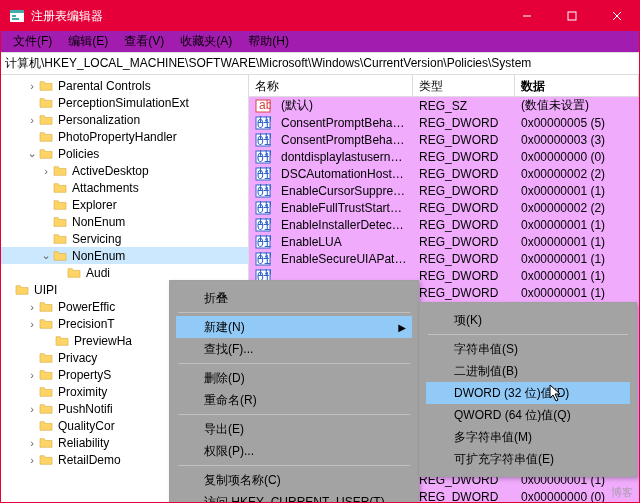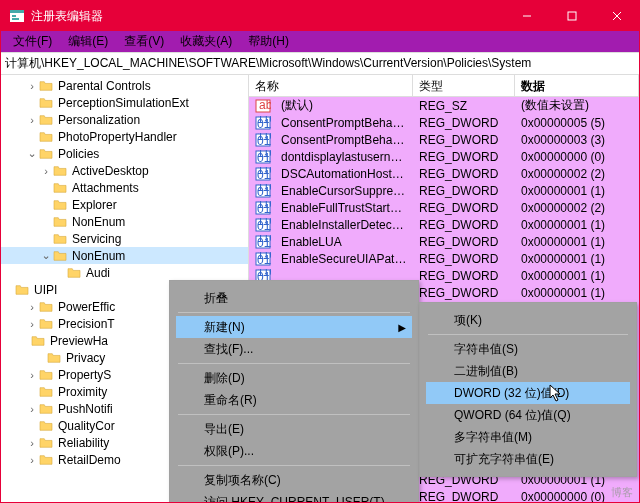--- a/index.html
+++ b/index.html
@@ -210,30 +210,30 @@
           </div>
           <div class="tree-item" style="padding-left: 24px;">
             <span class="tw">›</span>
             <span class="fold">
               <svg viewBox="0 0 16 14">
                 <path d="M1 3 L1 12 L15 12 L15 4 L7 4 L6 2 L1 2 Z" fill="#ffd467" stroke="#d6a93a" stroke-width="0.7"></path>
               </svg>
             </span>
             <span>PrecisionT</span>
           </div>
-          <div class="tree-item" style="padding-left: 16px;">
+          <div class="tree-item" style="padding-left: 40px;">
             <span class="tw"></span>
             <span class="fold">
               <svg viewBox="0 0 16 14">
                 <path d="M1 3 L1 12 L15 12 L15 4 L7 4 L6 2 L1 2 Z" fill="#ffd467" stroke="#d6a93a" stroke-width="0.7"></path>
               </svg>
             </span>
             <span>PreviewHa</span>
           </div>
-          <div class="tree-item" style="padding-left: 32px;">
+          <div class="tree-item" style="padding-left: 24px;">
             <span class="tw"></span>
             <span class="fold">
               <svg viewBox="0 0 16 14">
                 <path d="M1 3 L1 12 L15 12 L15 4 L7 4 L6 2 L1 2 Z" fill="#ffd467" stroke="#d6a93a" stroke-width="0.7"></path>
               </svg>
             </span>
             <span>Privacy</span>
           </div>
           <div class="tree-item" style="padding-left: 24px;">
             <span class="tw">›</span>

